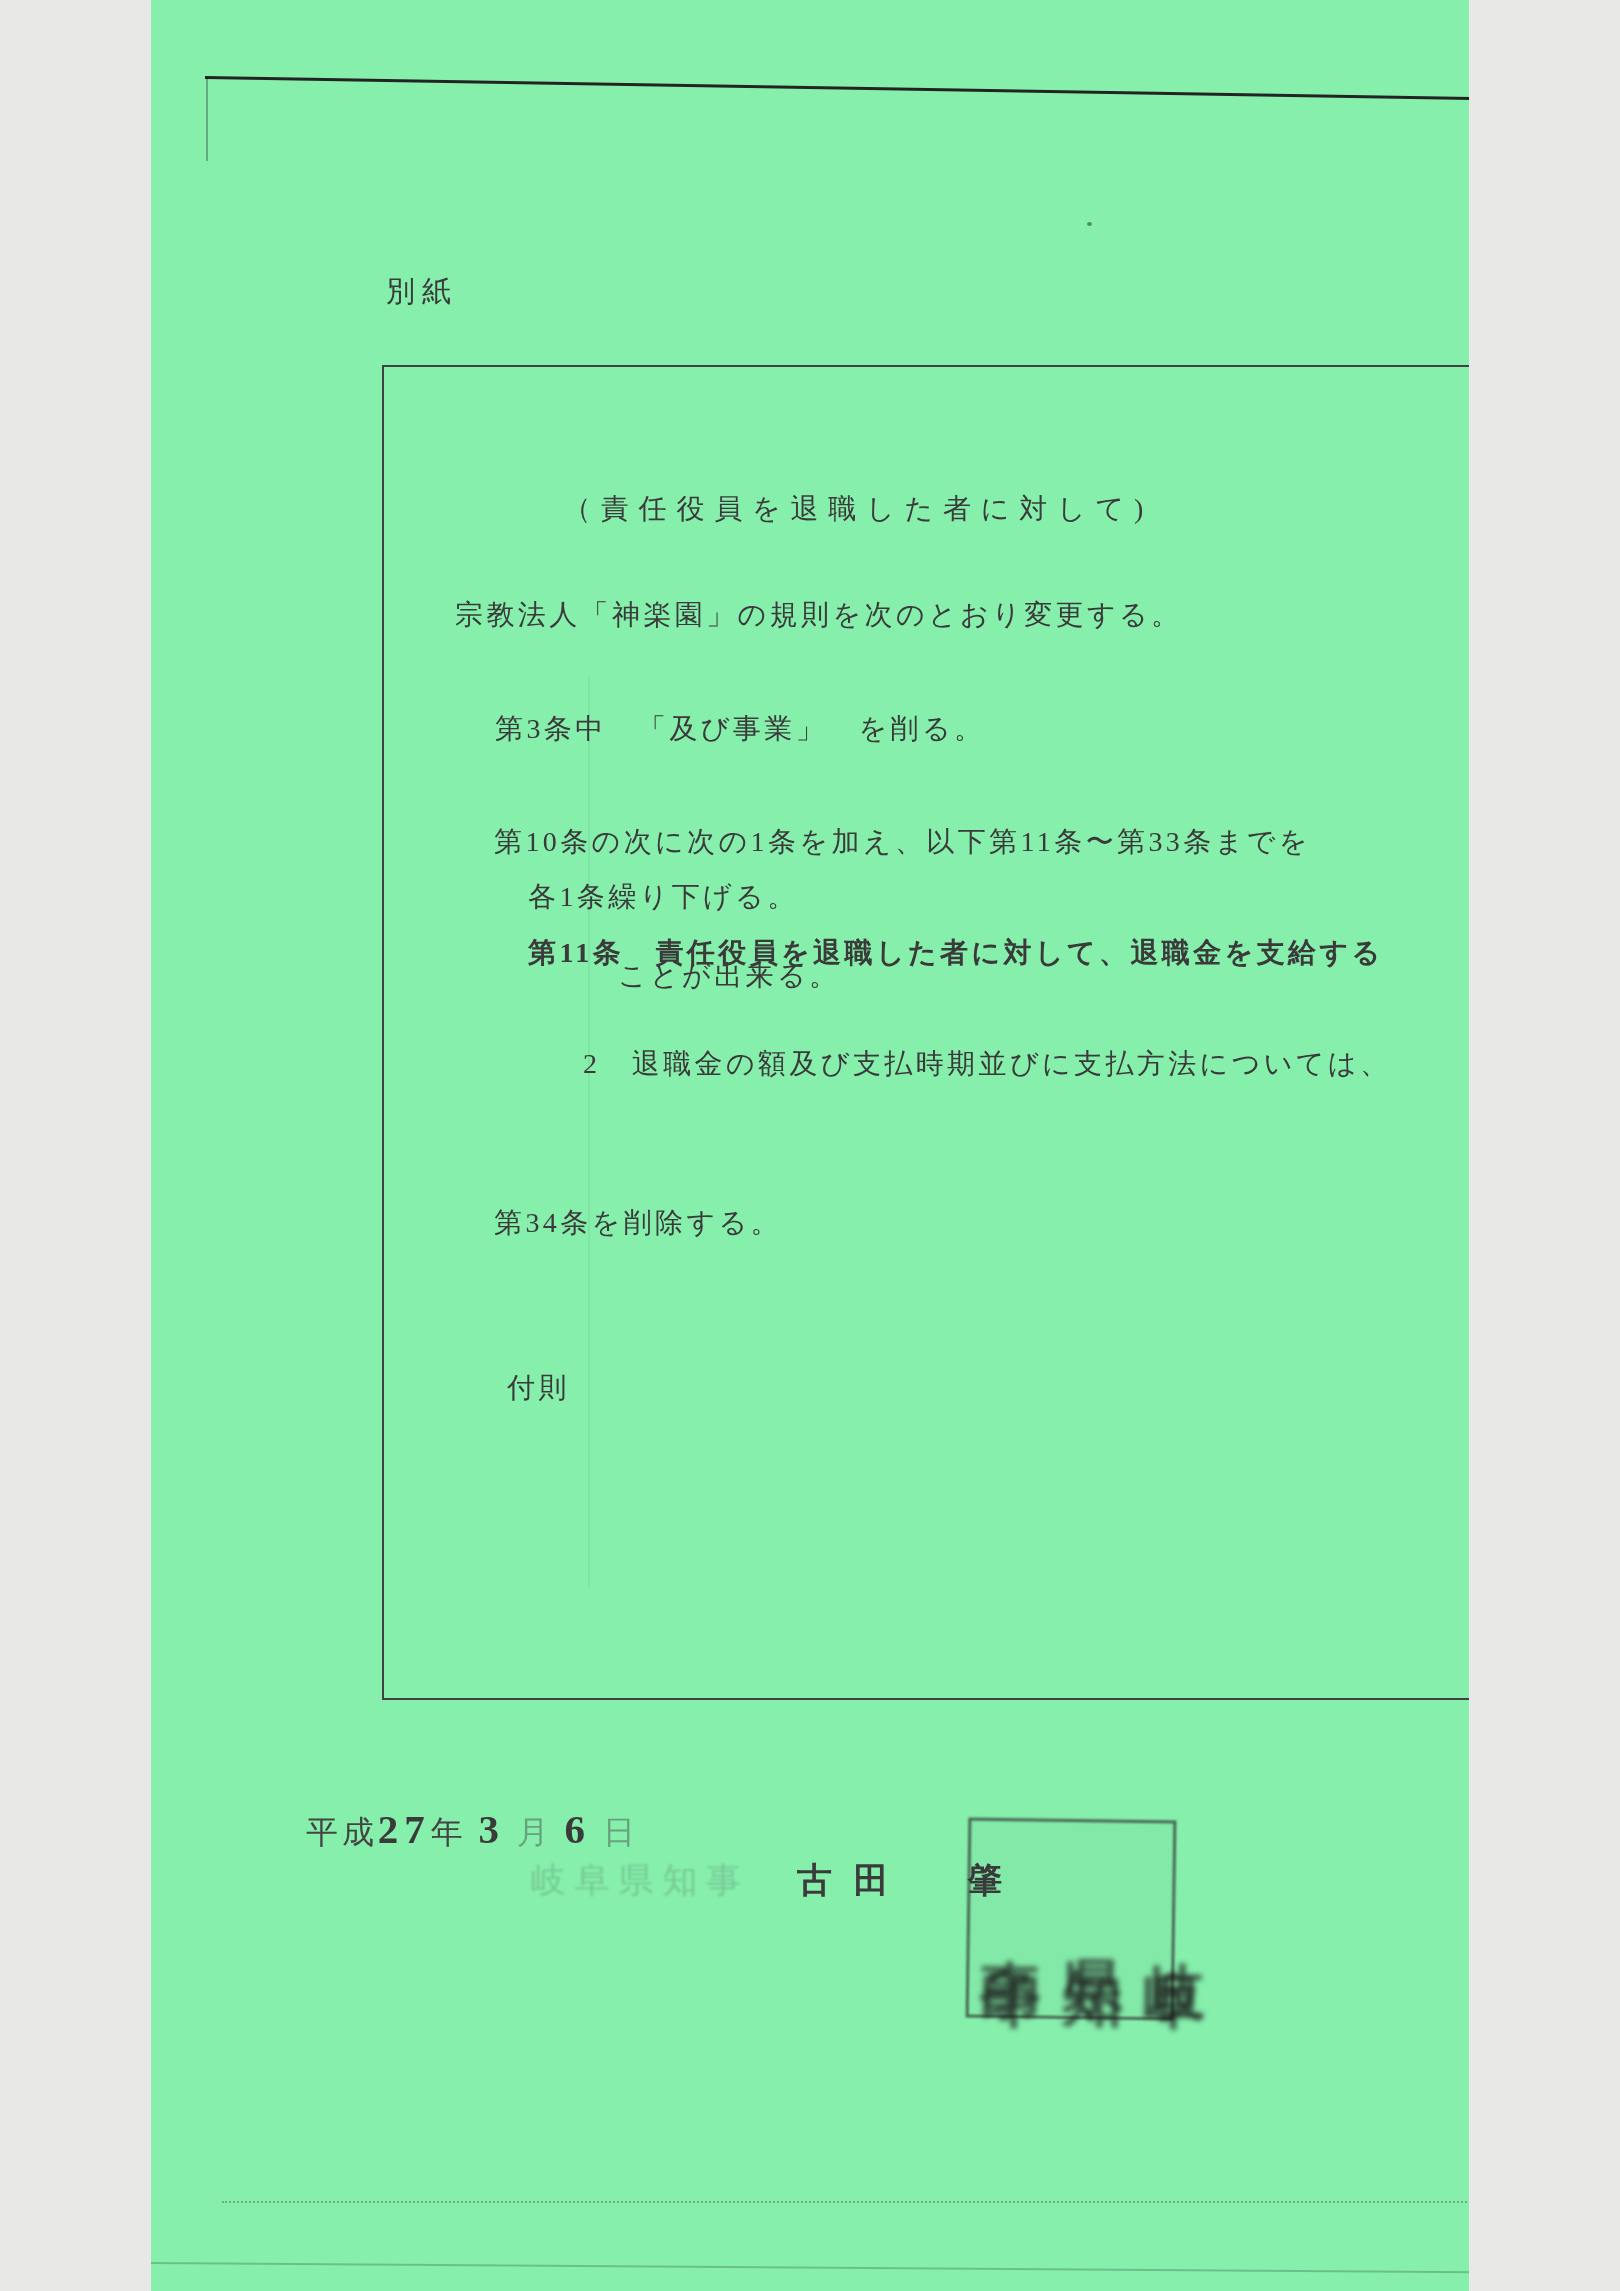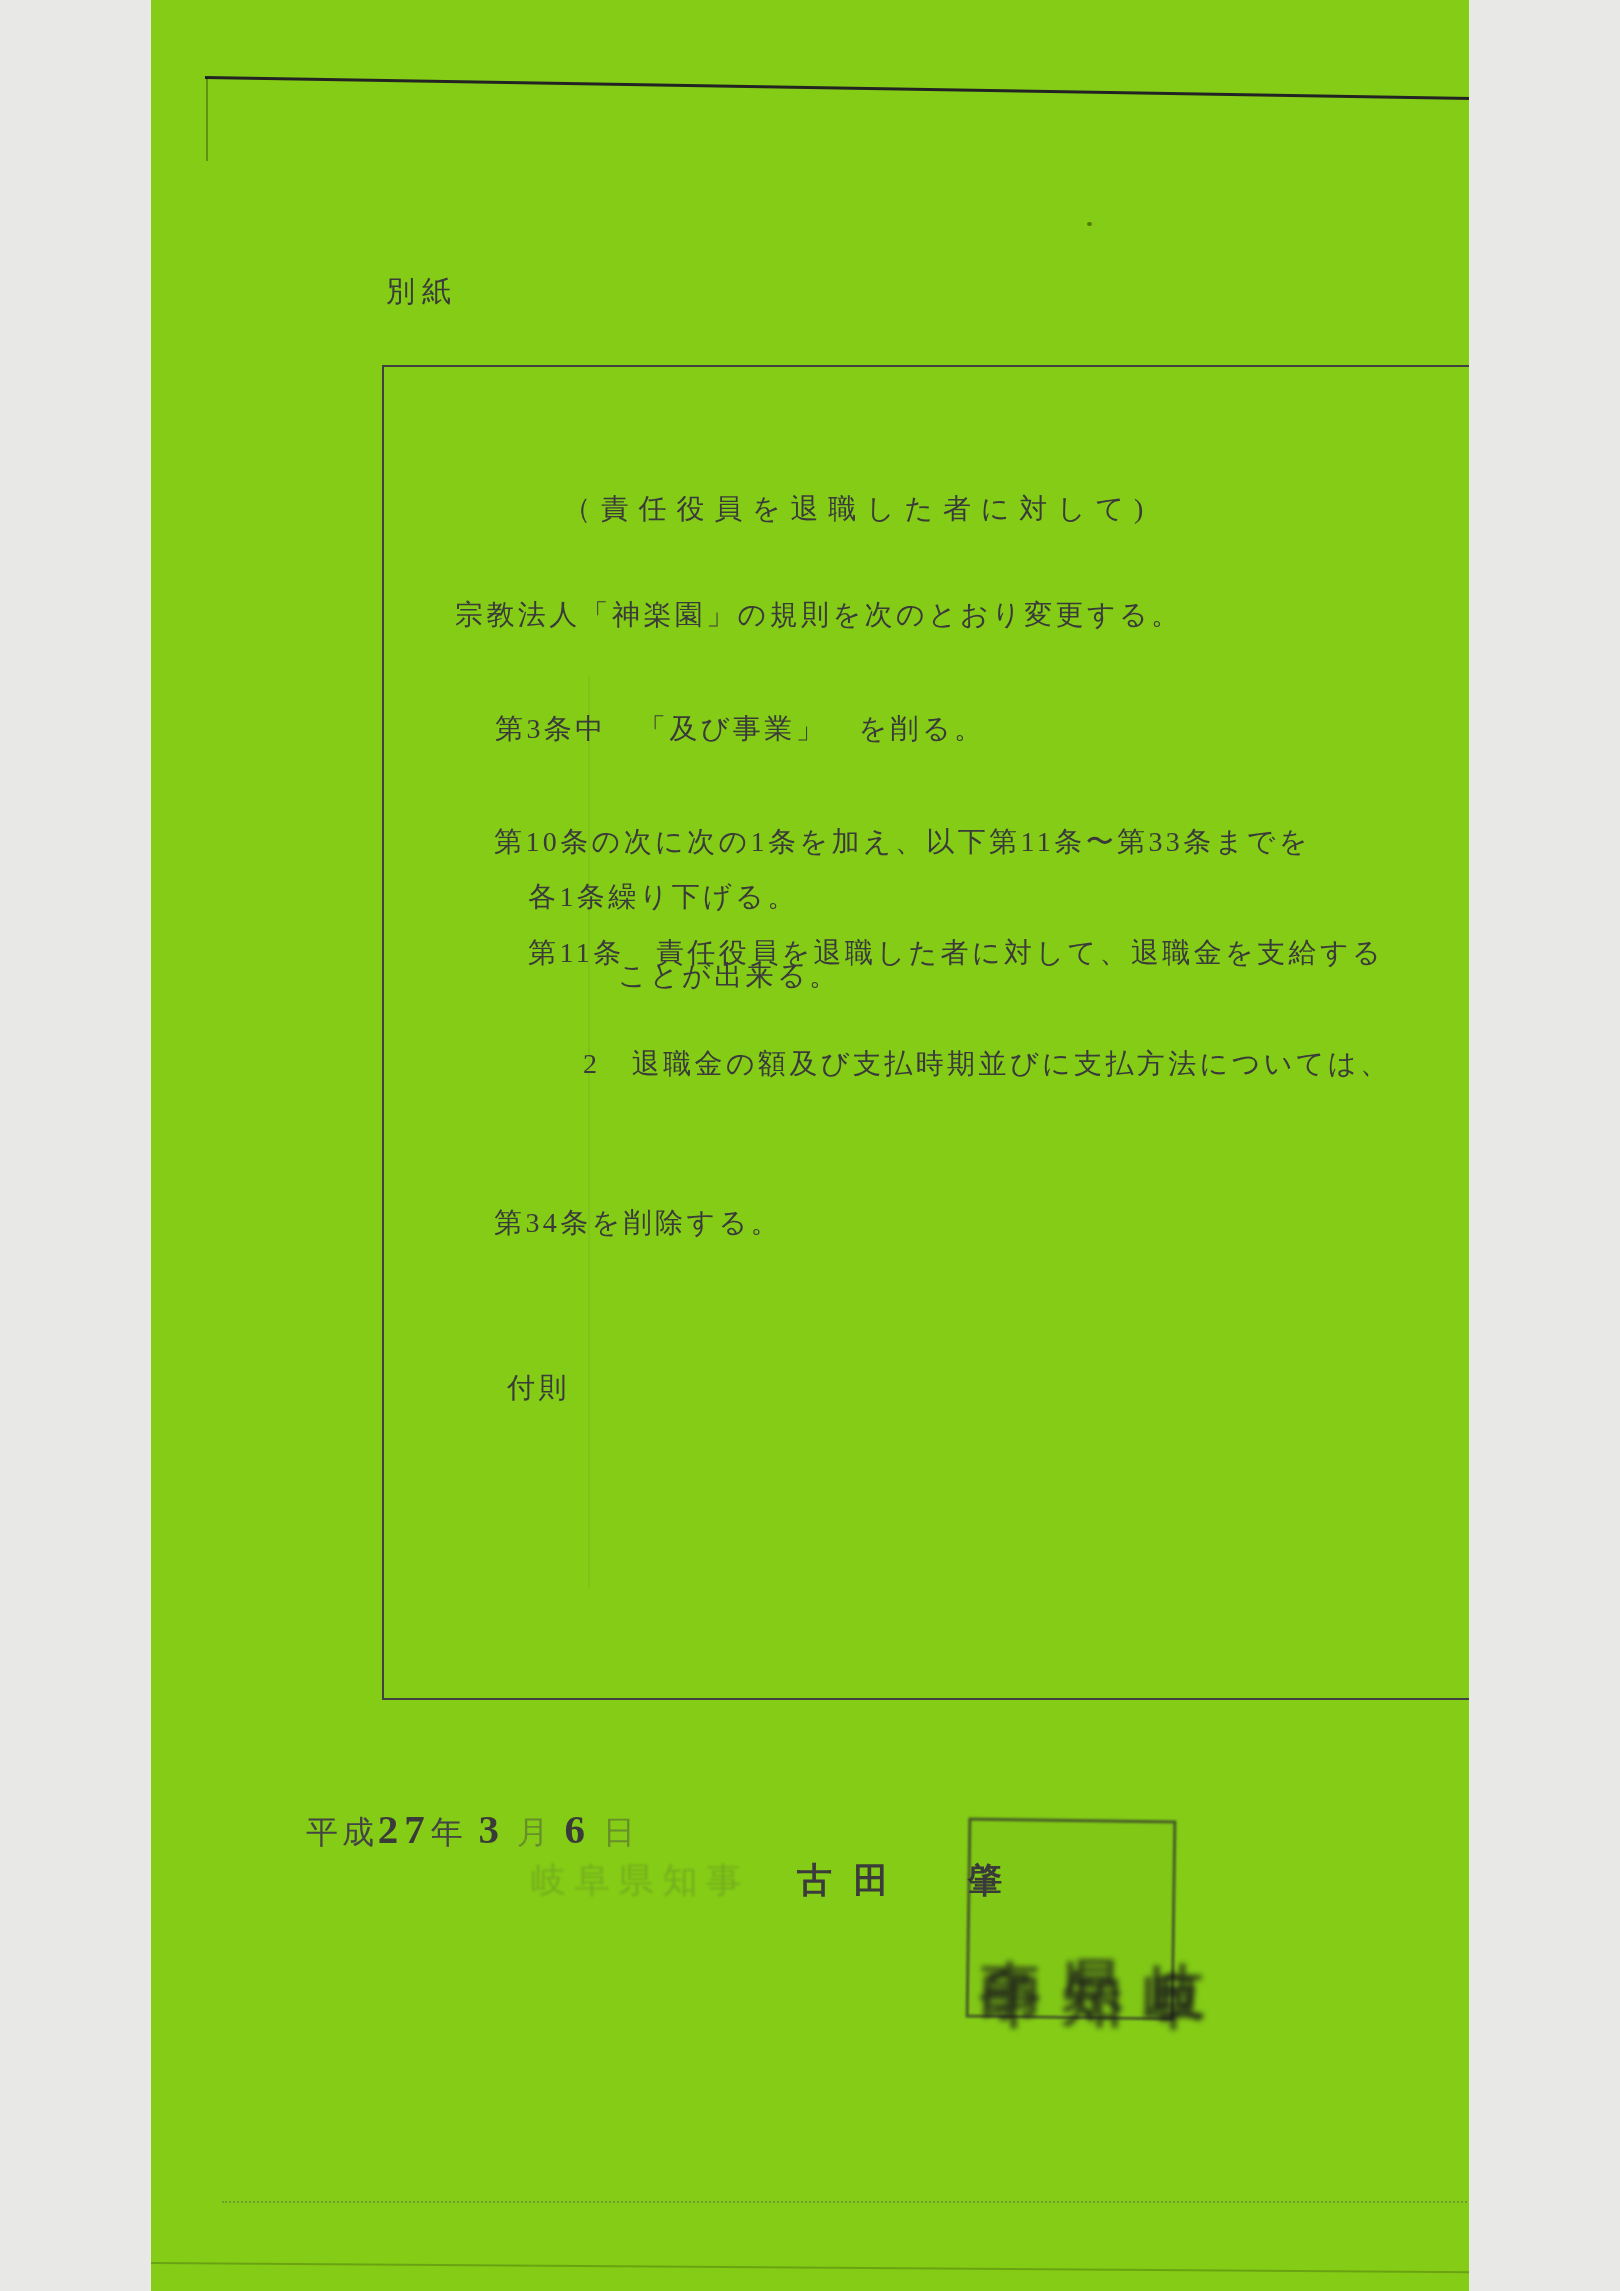--- a/index.html
+++ b/index.html
@@ -5,21 +5,21 @@
   html, body {
     margin: 0;
     padding: 0;
     background: #e8e8e6;
   }
   .paper {
     position: relative;
     width: 1318px;
     height: 2292px;
     margin: 0 auto;
-    background: #84cc16;
+    background: #86efac;
     overflow: hidden;
     font-family: "Liberation Serif", "DejaVu Serif", serif;
   }
 
   
   .scan-top-line {
     position: absolute;
     left: 54px; top: 76px;
     width: 1505px; height: 2.9px;
     background: #232323;
@@ -185,21 +185,21 @@
   <div class="corner-label typed">別紙</div>
 
   <div class="doc-box"></div>
 
   <div class="doc-title typed">（責任役員を退職した者に対して)</div>
 
   <div class="doc-line typed" style="left:257px; top:596px;">宗教法人「神楽園」の規則を次のとおり変更する。</div>
   <div class="doc-line typed" style="left:297px; top:710px;">第3条中　「及び事業」　を削る。</div>
   <div class="doc-line typed" style="left:296px; top:823px;">第10条の次に次の1条を加え、以下第11条〜第33条までを</div>
   <div class="doc-line typed" style="left:330px; top:878px;">各1条繰り下げる。</div>
-  <div class="doc-line typed" style="left:330px; top:934px;">第11条　責任役員を退職した者に対して、退職金を支給する</div>
+  <div class="doc-line typed" style="left:330px; top:934px;font-weight:bold;">第11条　責任役員を退職した者に対して、退職金を支給する</div>
   <div class="doc-line typed" style="left:420px; top:957px;">ことが出来る。</div>
   <div class="doc-line typed" style="left:385px; top:1045px;">2　退職金の額及び支払時期並びに支払方法については、</div>
   <div class="doc-line typed" style="left:296px; top:1204px;">第34条を削除する。</div>
   <div class="doc-line typed" style="left:309px; top:1369px;">付則</div>
 
 
   <div class="date-line stamped">
     <span>平成</span><span class="big-digit">27</span><span>年</span>&nbsp;<span class="big-digit">3</span>&nbsp;<span class="faint">月</span>&nbsp;<span class="big-digit">6</span>&nbsp;<span class="faint">日</span>
   </div>
 

